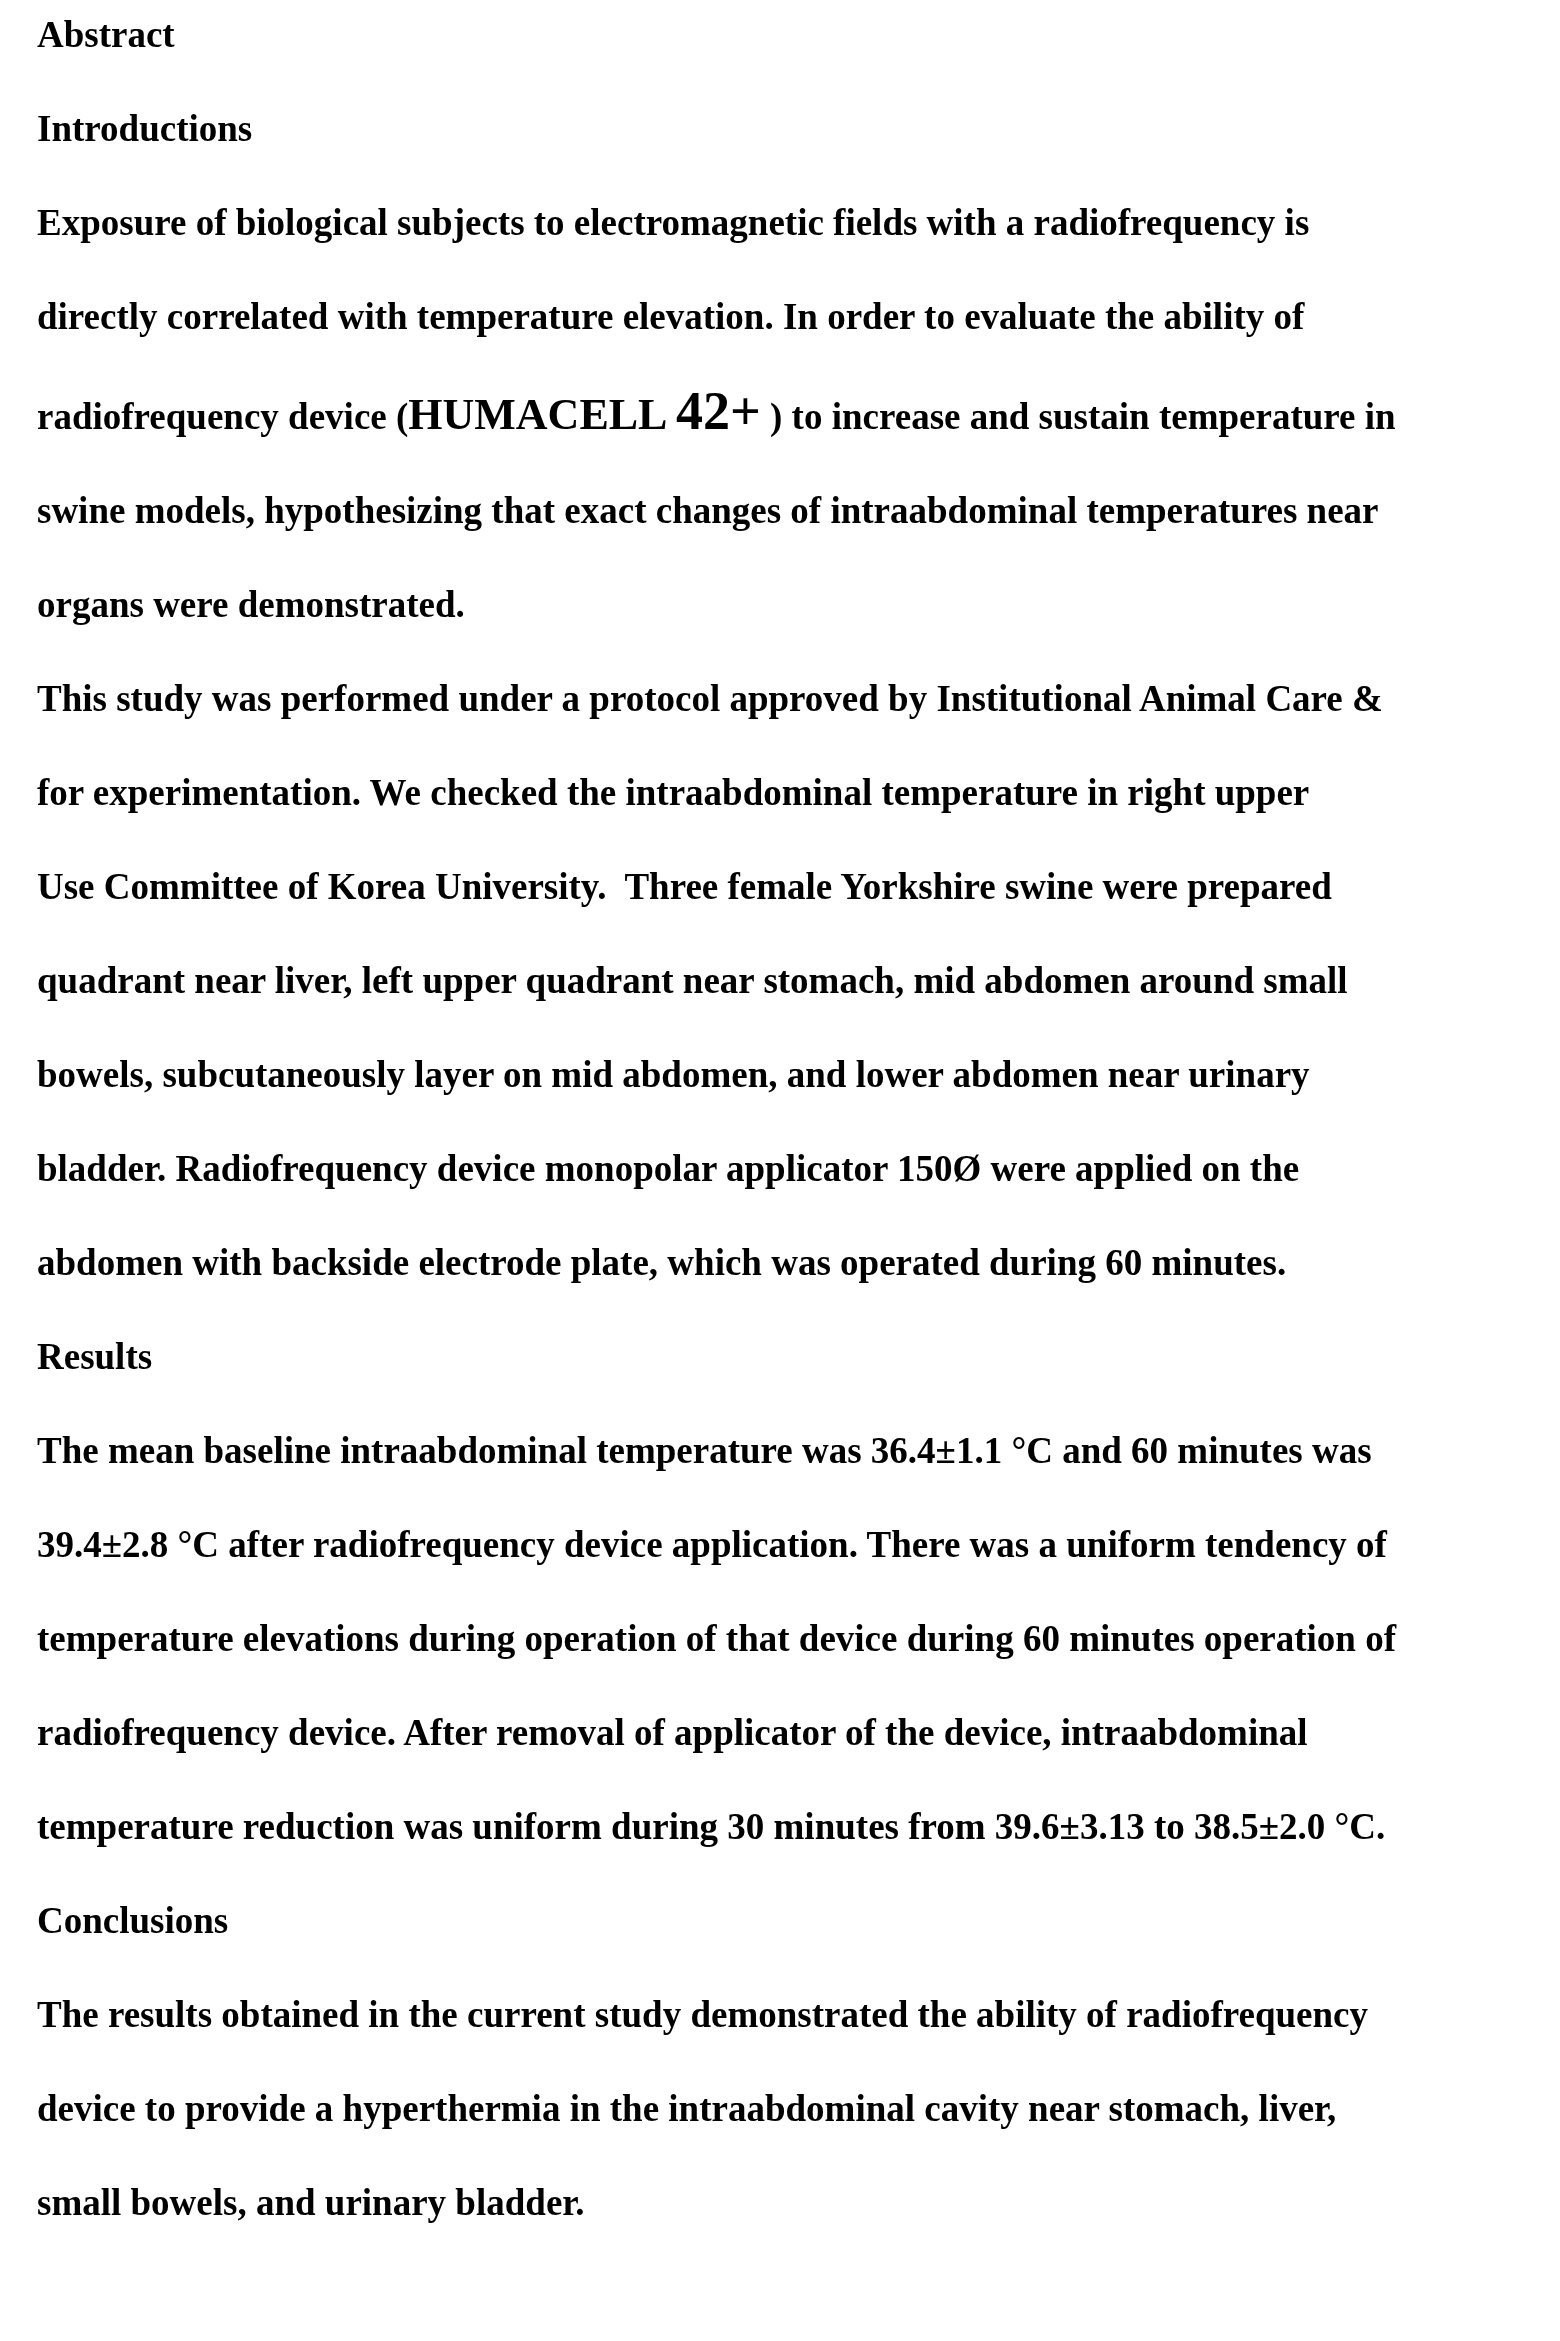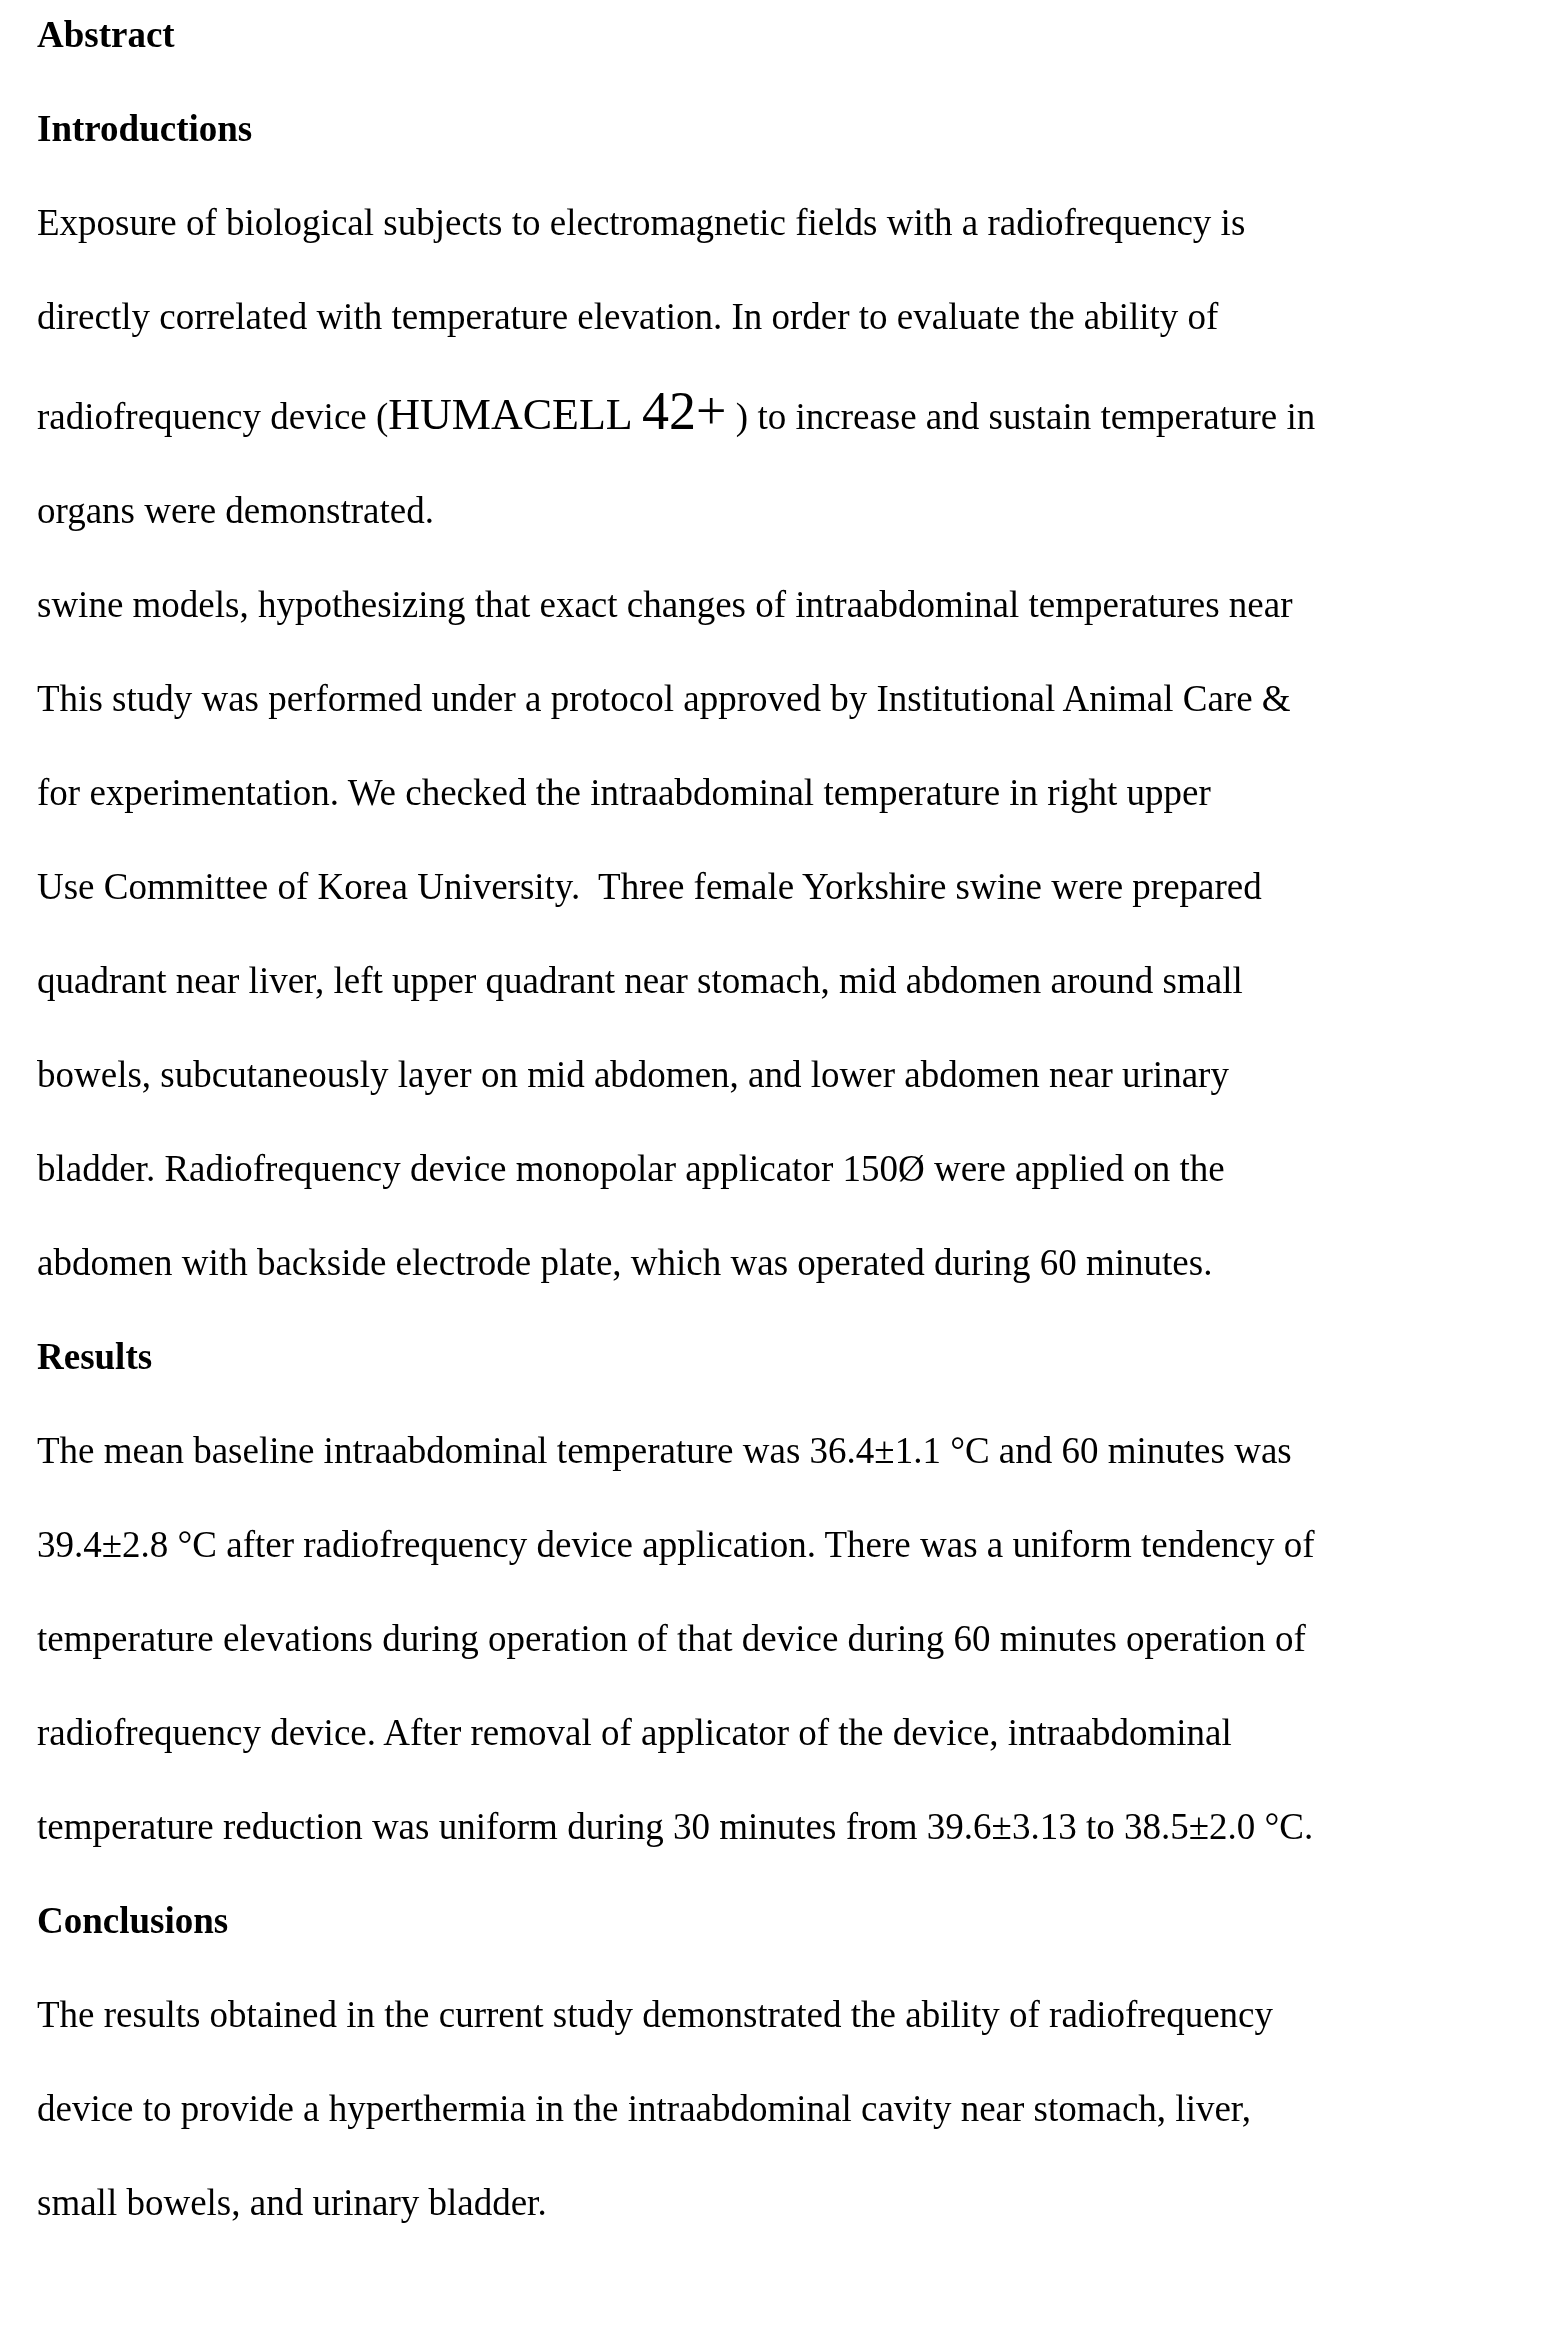--- a/index.html
+++ b/index.html
@@ -16,21 +16,21 @@
   }
   .doc {
     margin-top: -12.3px;
     padding-left: 37px;
     padding-right: 82px;
   }
   .line {
     font-size: 37px;
     line-height: 94px;
     white-space: pre;   
-    font-weight: normal;
+    font-weight: bold;
   }
   .line.heading {
     font-weight: bold;
   }
   .seg-lg {   
     font-size: 44px;
   }
   .seg-xl {   
     font-size: 54px;
   }
@@ -38,22 +38,22 @@
 </head>
 <body>
 
 <div class="doc">
   <div>
       <div class="line heading">Abstract</div>
       <div class="line heading">Introductions</div>
       <div class="line">Exposure of biological subjects to electromagnetic fields with a radiofrequency is</div>
       <div class="line">directly correlated with temperature elevation. In order to evaluate the ability of</div>
       <div class="line"><span>radiofrequency device (</span><span class="seg-lg">HUMACELL </span><span class="seg-xl">42+</span><span> ) to increase and sustain temperature in</span></div>
+      <div class="line">swine models, hypothesizing that exact changes of intraabdominal temperatures near</div>
       <div class="line">organs were demonstrated.</div>
-      <div class="line">swine models, hypothesizing that exact changes of intraabdominal temperatures near</div>
       <div class="line">This study was performed under a protocol approved by Institutional Animal Care &amp;</div>
       <div class="line">for experimentation. We checked the intraabdominal temperature in right upper</div>
       <div class="line">Use Committee of Korea University.  Three female Yorkshire swine were prepared</div>
       <div class="line">quadrant near liver, left upper quadrant near stomach, mid abdomen around small</div>
       <div class="line">bowels, subcutaneously layer on mid abdomen, and lower abdomen near urinary</div>
       <div class="line">bladder. Radiofrequency device monopolar applicator 150Ø were applied on the</div>
       <div class="line">abdomen with backside electrode plate, which was operated during 60 minutes.</div>
       <div class="line heading">Results</div>
       <div class="line">The mean baseline intraabdominal temperature was 36.4±1.1 °C and 60 minutes was</div>
       <div class="line">39.4±2.8 °C after radiofrequency device application. There was a uniform tendency of</div>

